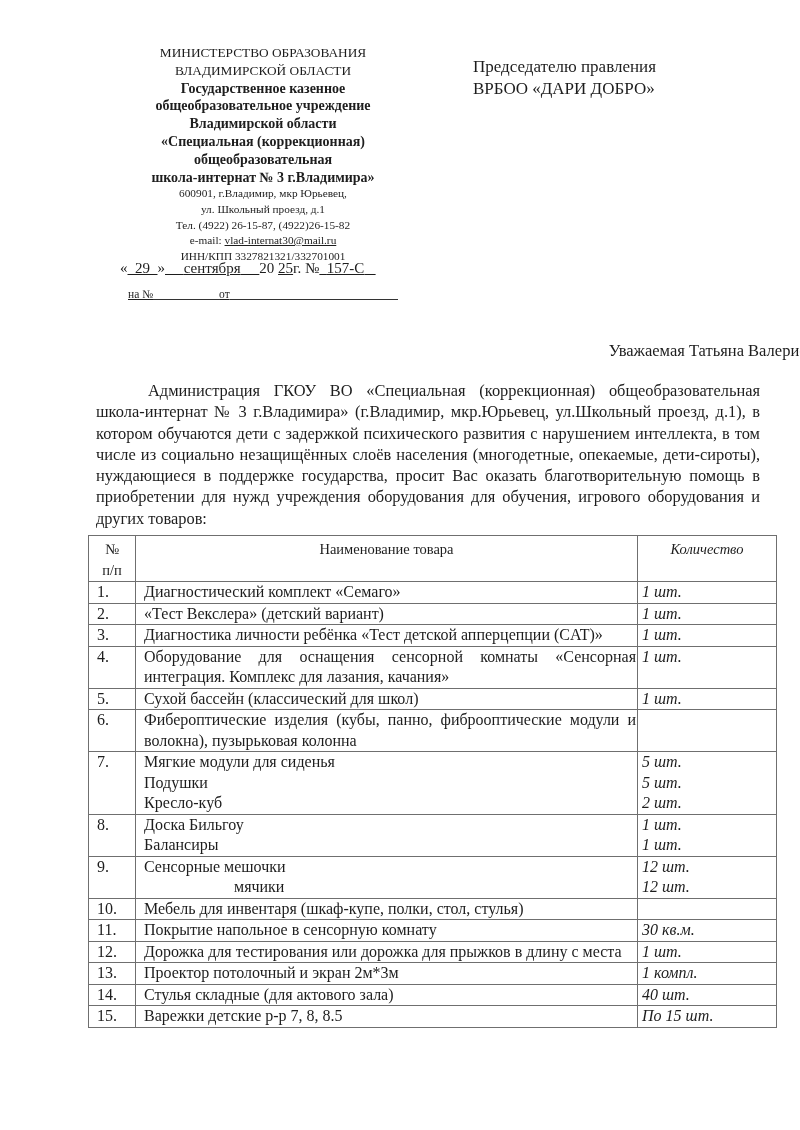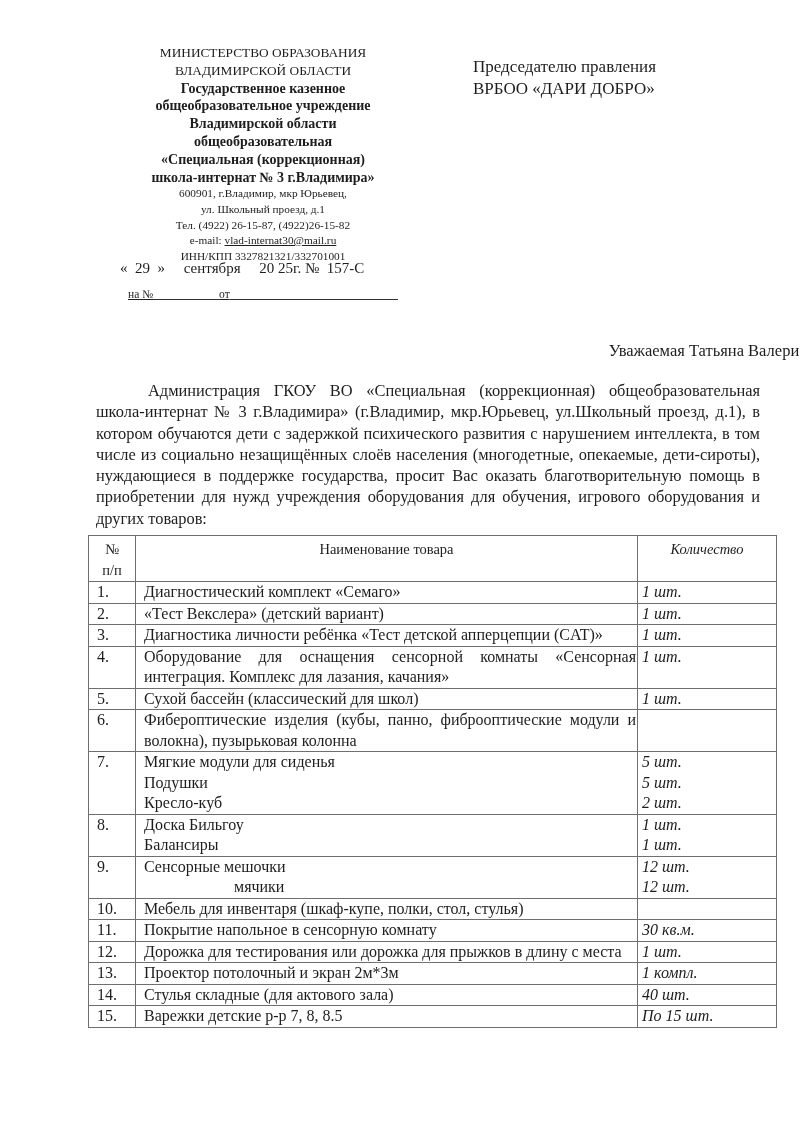--- a/index.html
+++ b/index.html
@@ -11,21 +11,21 @@
     position: absolute; left: 103px; top: 44px; width: 320px;
     text-align: center; font-size: 13.5px; line-height: 17.8px;
   }
   .letterhead .lh-upper { font-size: 13.3px; }
   .letterhead .lh-bold { font-weight: bold; font-size: 14px; }
   .letterhead .lh-small { font-size: 11.3px; line-height: 15.6px; }
   .letterhead .email-link { text-decoration: underline; color: #1d1d1d; }
   .date-line {
     position: absolute; left: 120px; top: 260px; font-size: 15px; white-space: nowrap;
   }
-  .date-line .u { }
+  .date-line .u { text-decoration: underline; }
   .ref-line {
     position: absolute; left: 128px; top: 287px; font-size: 11.5px; white-space: nowrap; text-decoration: underline;
   }
   .ref-line .blank { display: inline-block; border-bottom: 1px solid #333; vertical-align: bottom; height: 12px; }
   .addressee {
     position: absolute; left: 473px; top: 56px; font-size: 17px; line-height: 22px;
   }
   .addressee .gap { height: 22px; }
   .salutation {
     position: absolute; left: 0; width: 100%; top: 341px; text-align: right; font-size: 16.5px; margin-left: 36px;
@@ -52,22 +52,22 @@
 </style>
 </head>
 <body>
 
 <div class="letterhead">
   <div class="lh-upper">МИНИСТЕРСТВО ОБРАЗОВАНИЯ</div>
   <div class="lh-upper">ВЛАДИМИРСКОЙ ОБЛАСТИ</div>
   <div class="lh-bold">Государственное казенное</div>
   <div class="lh-bold">общеобразовательное  учреждение</div>
   <div class="lh-bold">Владимирской области</div>
+  <div class="lh-bold">«Специальная (коррекционная)</div>
   <div class="lh-bold">общеобразовательная</div>
-  <div class="lh-bold">«Специальная (коррекционная)</div>
   <div class="lh-bold">школа-интернат № 3 г.Владимира»</div>
   <div class="lh-small">600901, г.Владимир, мкр Юрьевец,</div>
   <div class="lh-small">ул. Школьный проезд, д.1</div>
   <div class="lh-small">Тел. (4922) 26-15-87, (4922)26-15-82</div>
   <div class="lh-small">
     <span>e-mail: </span><span class="email-link">vlad-internat30@mail.ru</span>
   </div>
   <div class="lh-small">ИНН/КПП 3327821321/332701001</div>
 </div>
 

